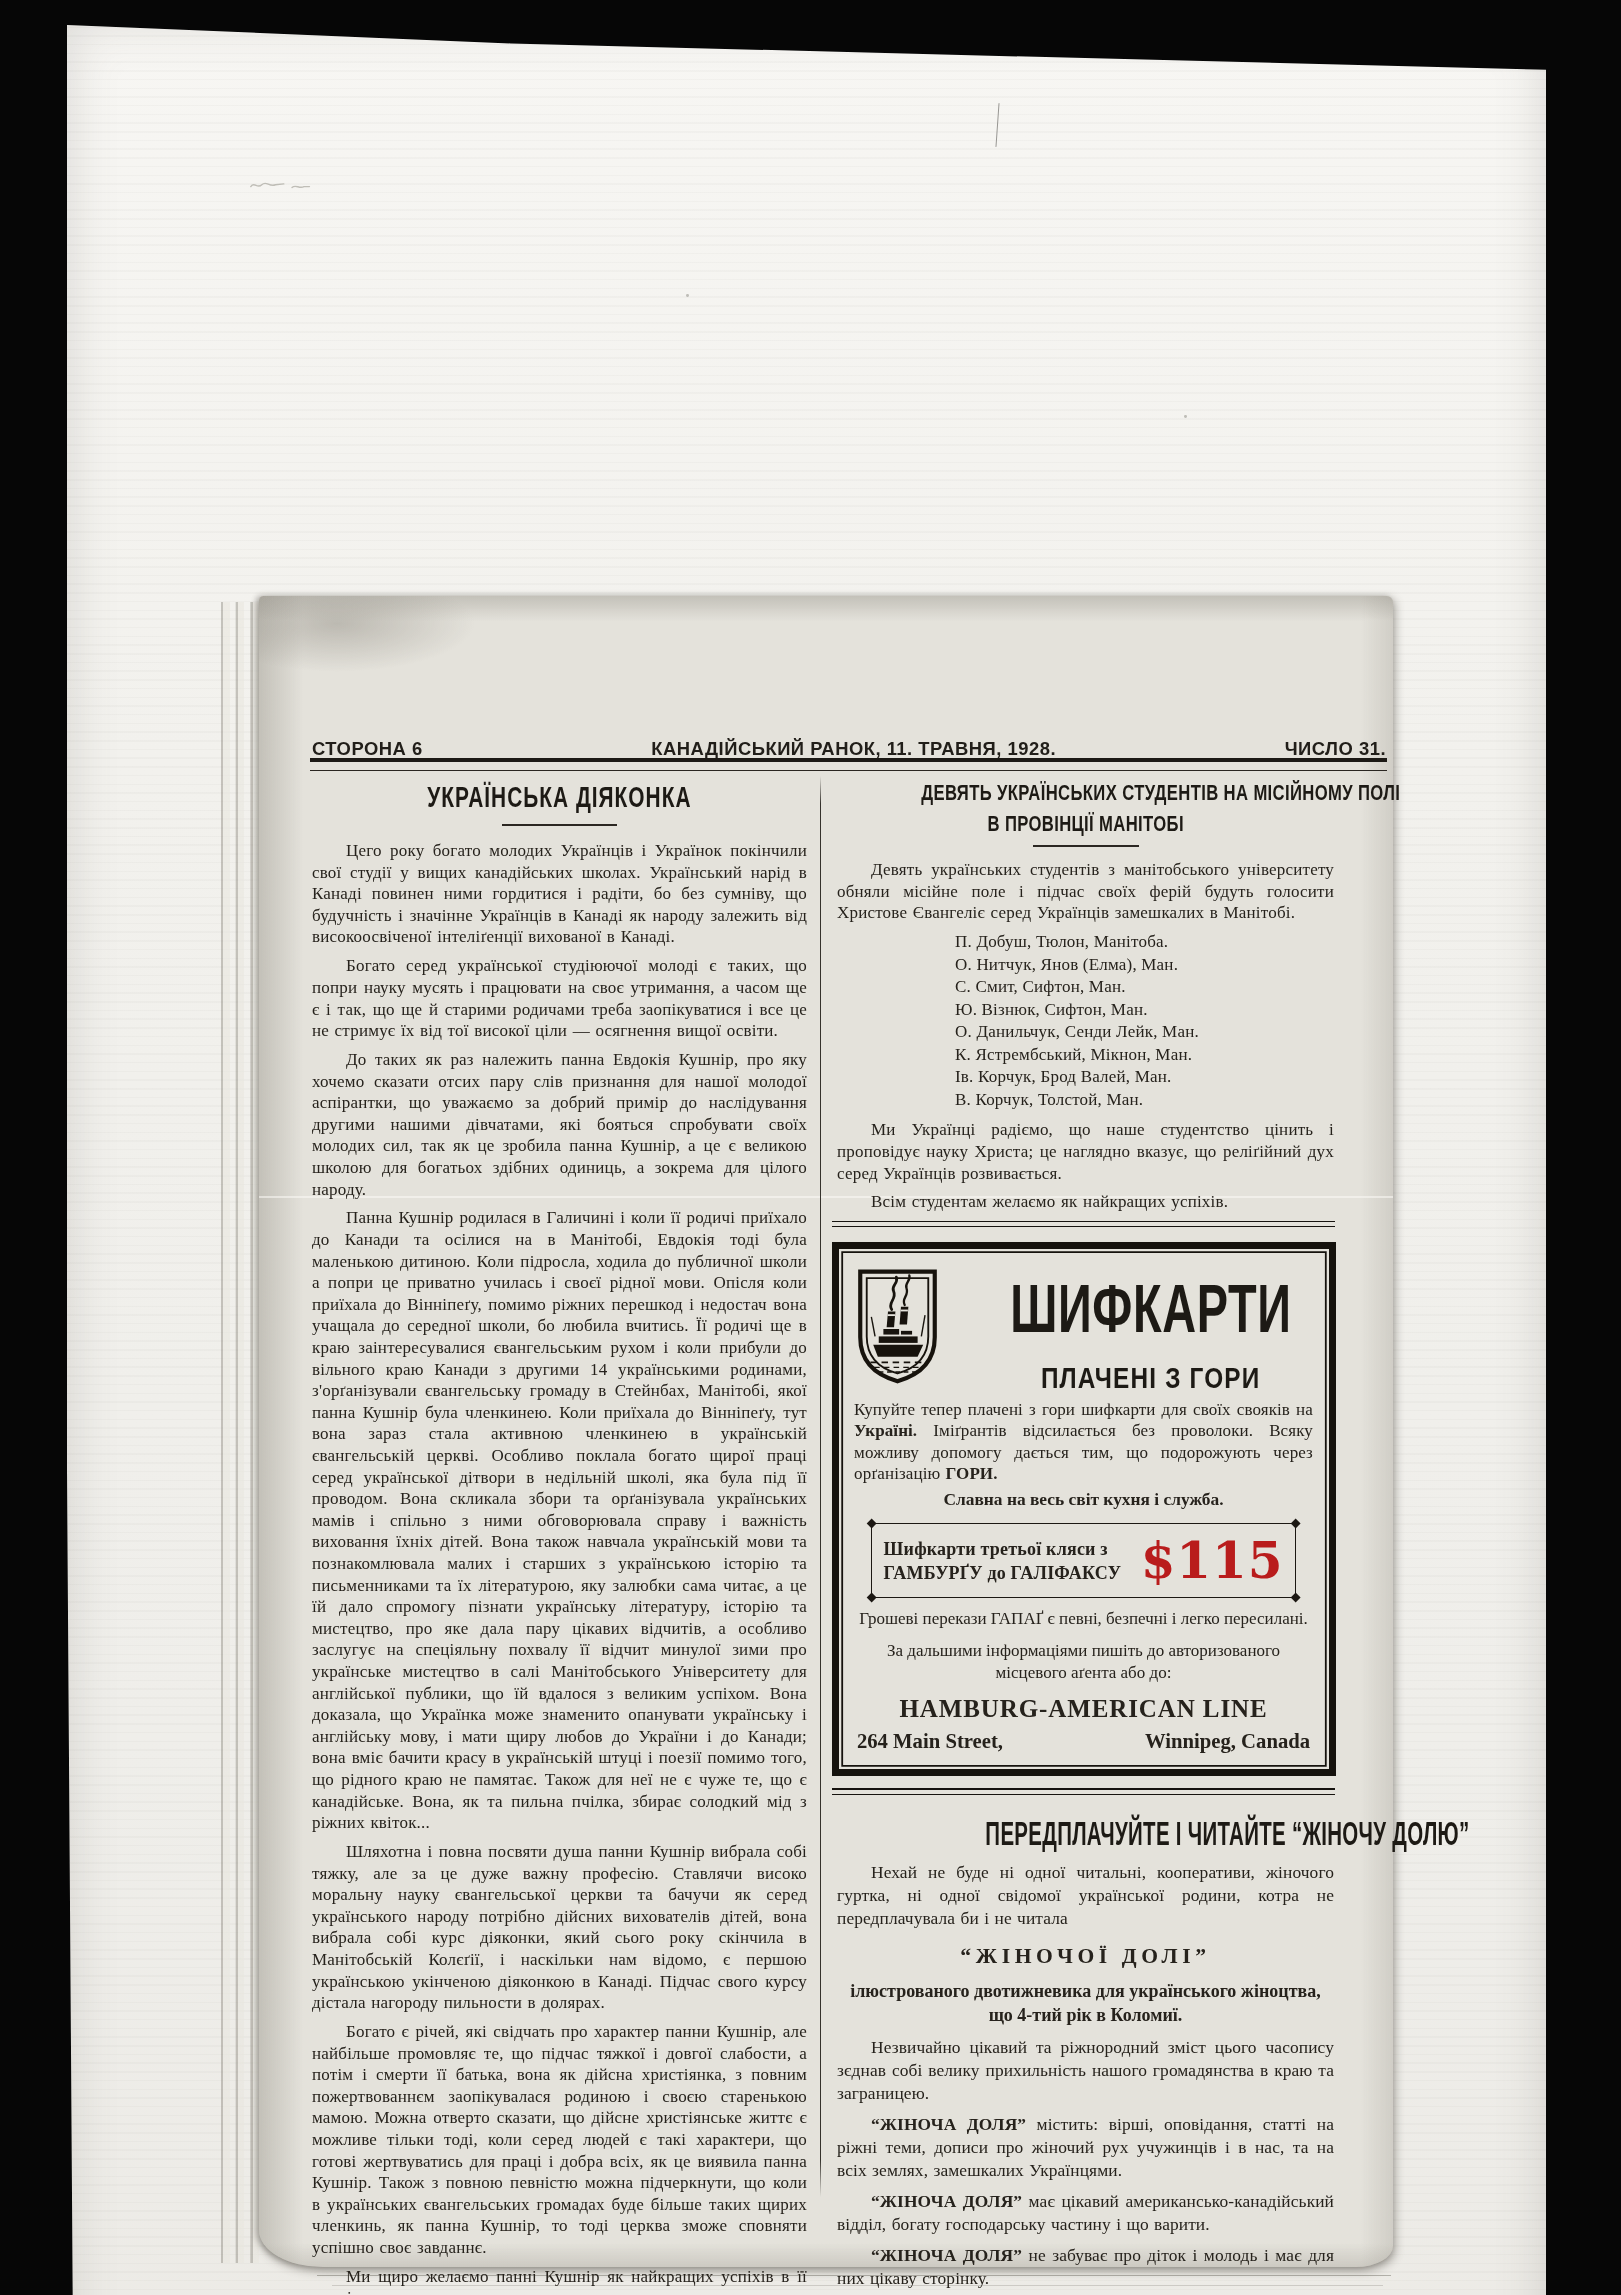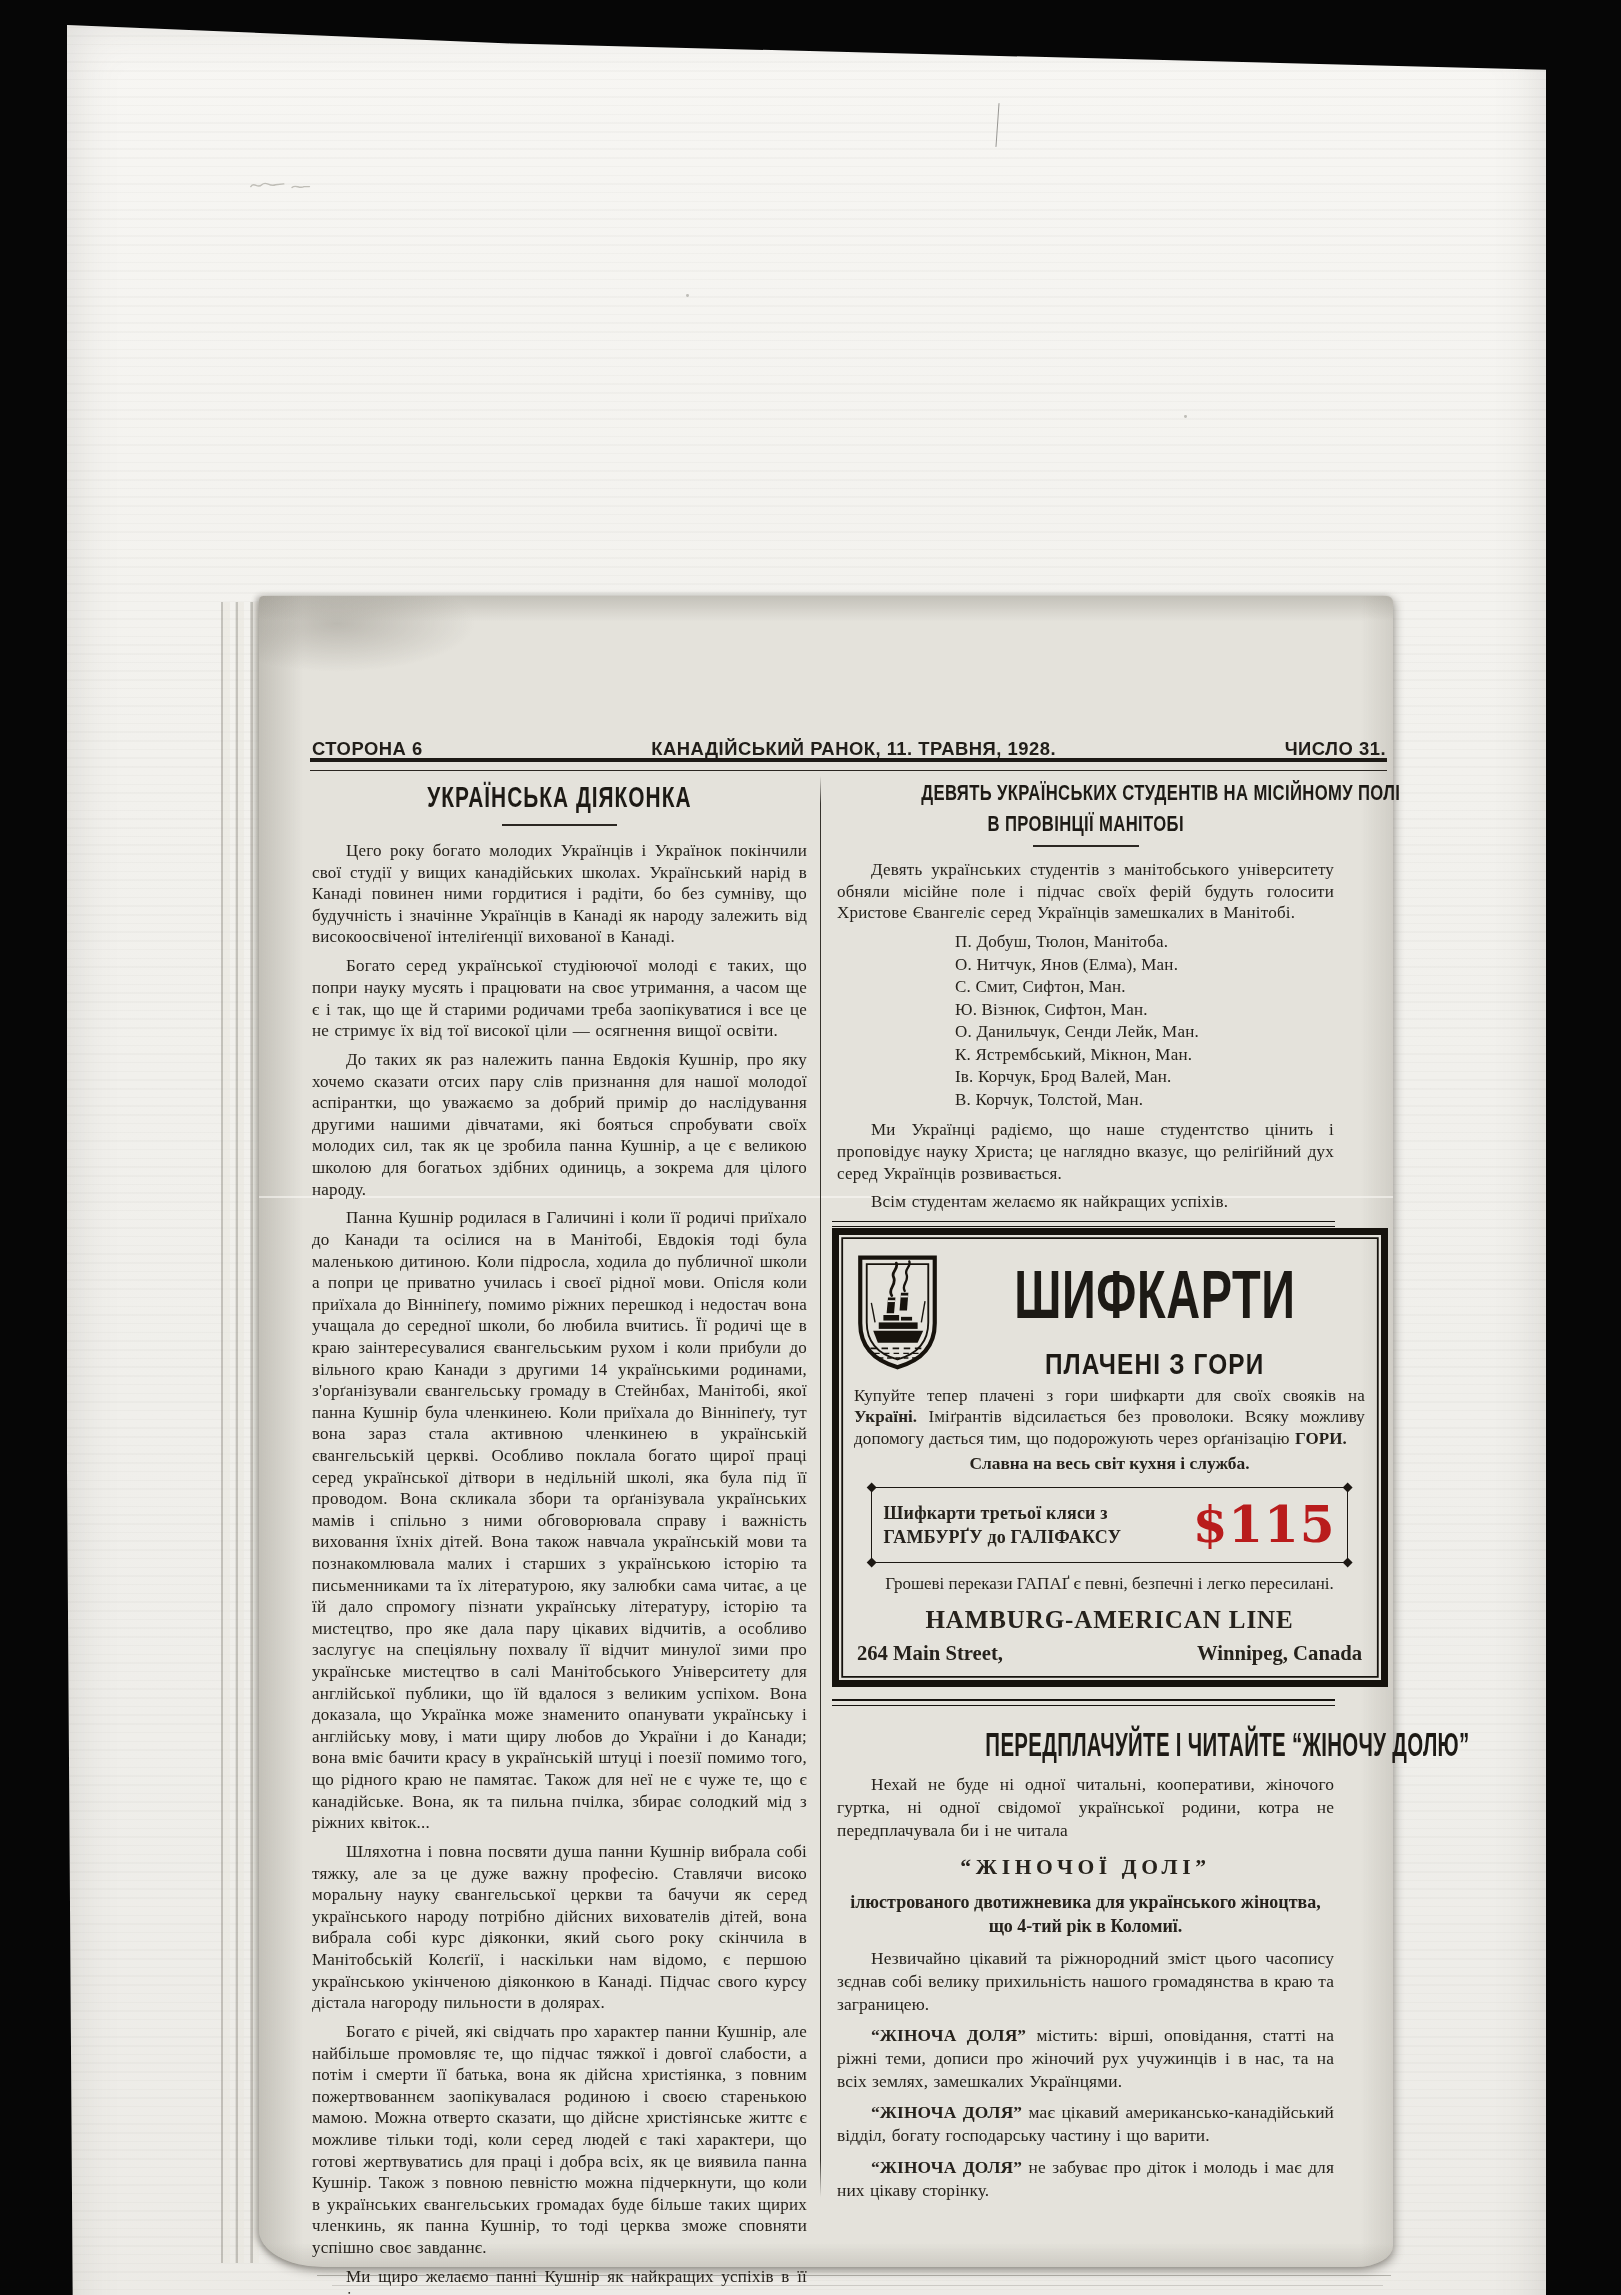--- a/index.html
+++ b/index.html
@@ -71,21 +71,21 @@
 
   .students{margin:2.8px 0 8.3px 118px;}
   .student{font-size:17px;line-height:22.5px;letter-spacing:0.2px;}
 
   .end-rule{margin:8.3px 0 0 -4.6px;width:503px;border-top:1.8px solid #16130f;
             border-bottom:0.9px solid #16130f;height:3.7px;}
   .end-rule2{margin:12px 0 0 -4.6px;width:503px;border-top:2.8px solid #16130f;
              border-bottom:1.4px solid #16130f;height:4.1px;}
 
   
-  .ad{position:relative;margin:1px 0 0 -5.5px;width:556px;box-sizing:border-box;
+  .ad{position:relative;margin:15px 0 0 -5.5px;width:504px;box-sizing:border-box;
       border:7.3px solid #15120d;box-shadow:inset 0 0 0 2.3px #e4e2db,inset 0 0 0 4.1px #15120d;
       padding:18.4px 15.6px 15.6px 15.6px;background:transparent;}
   .ad-head{display:flex;align-items:flex-start;min-height:122px;}
   .ship-box{flex:0 0 90px;}
   .ad-titles{flex:1;padding-top:1.8px;}
   .ad-title{text-align:center;}
   .ad-title .cond{font-size:69px;letter-spacing:0.9px;transform:scaleX(.68);}
   .ad-sub{text-align:center;margin-top:13.8px;}
   .ad-sub .cond{font-size:29px;letter-spacing:1.4px;transform:scaleX(.84);}
   .ad-body{font-size:17px;line-height:21.6px;text-align:justify;margin:3.7px 0 0;
@@ -211,20 +211,21 @@
           <div class="diamond d-tr"></div>
           <div class="diamond d-bl"></div>
           <div class="diamond d-br"></div>
           <div class="fare-text">
             <div>Шифкарти третьої кляси з</div>
             <div>ГАМБУРҐУ до ГАЛІФАКСУ</div>
           </div>
           <div class="fare-price">$115</div>
         </div>
         <p class="ad-center">Грошеві перекази ГАПАҐ є певні, безпечні і легко пересилані.</p>
+        <p class="ad-center">За дальшими інформаціями пишіть до авторизованого місцевого аґента або до:</p>
         <div class="ad-company">HAMBURG-AMERICAN LINE</div>
         <div class="ad-addr">
           <span>264 Main Street,</span>
           <span>Winnipeg, Canada</span>
         </div>
       </div>
 
       <div class="end-rule2"></div>
 
       <div class="sub-title"><span class="cond">ПЕРЕДПЛАЧУЙТЕ І ЧИТАЙТЕ “ЖІНОЧУ ДОЛЮ”</span></div>

